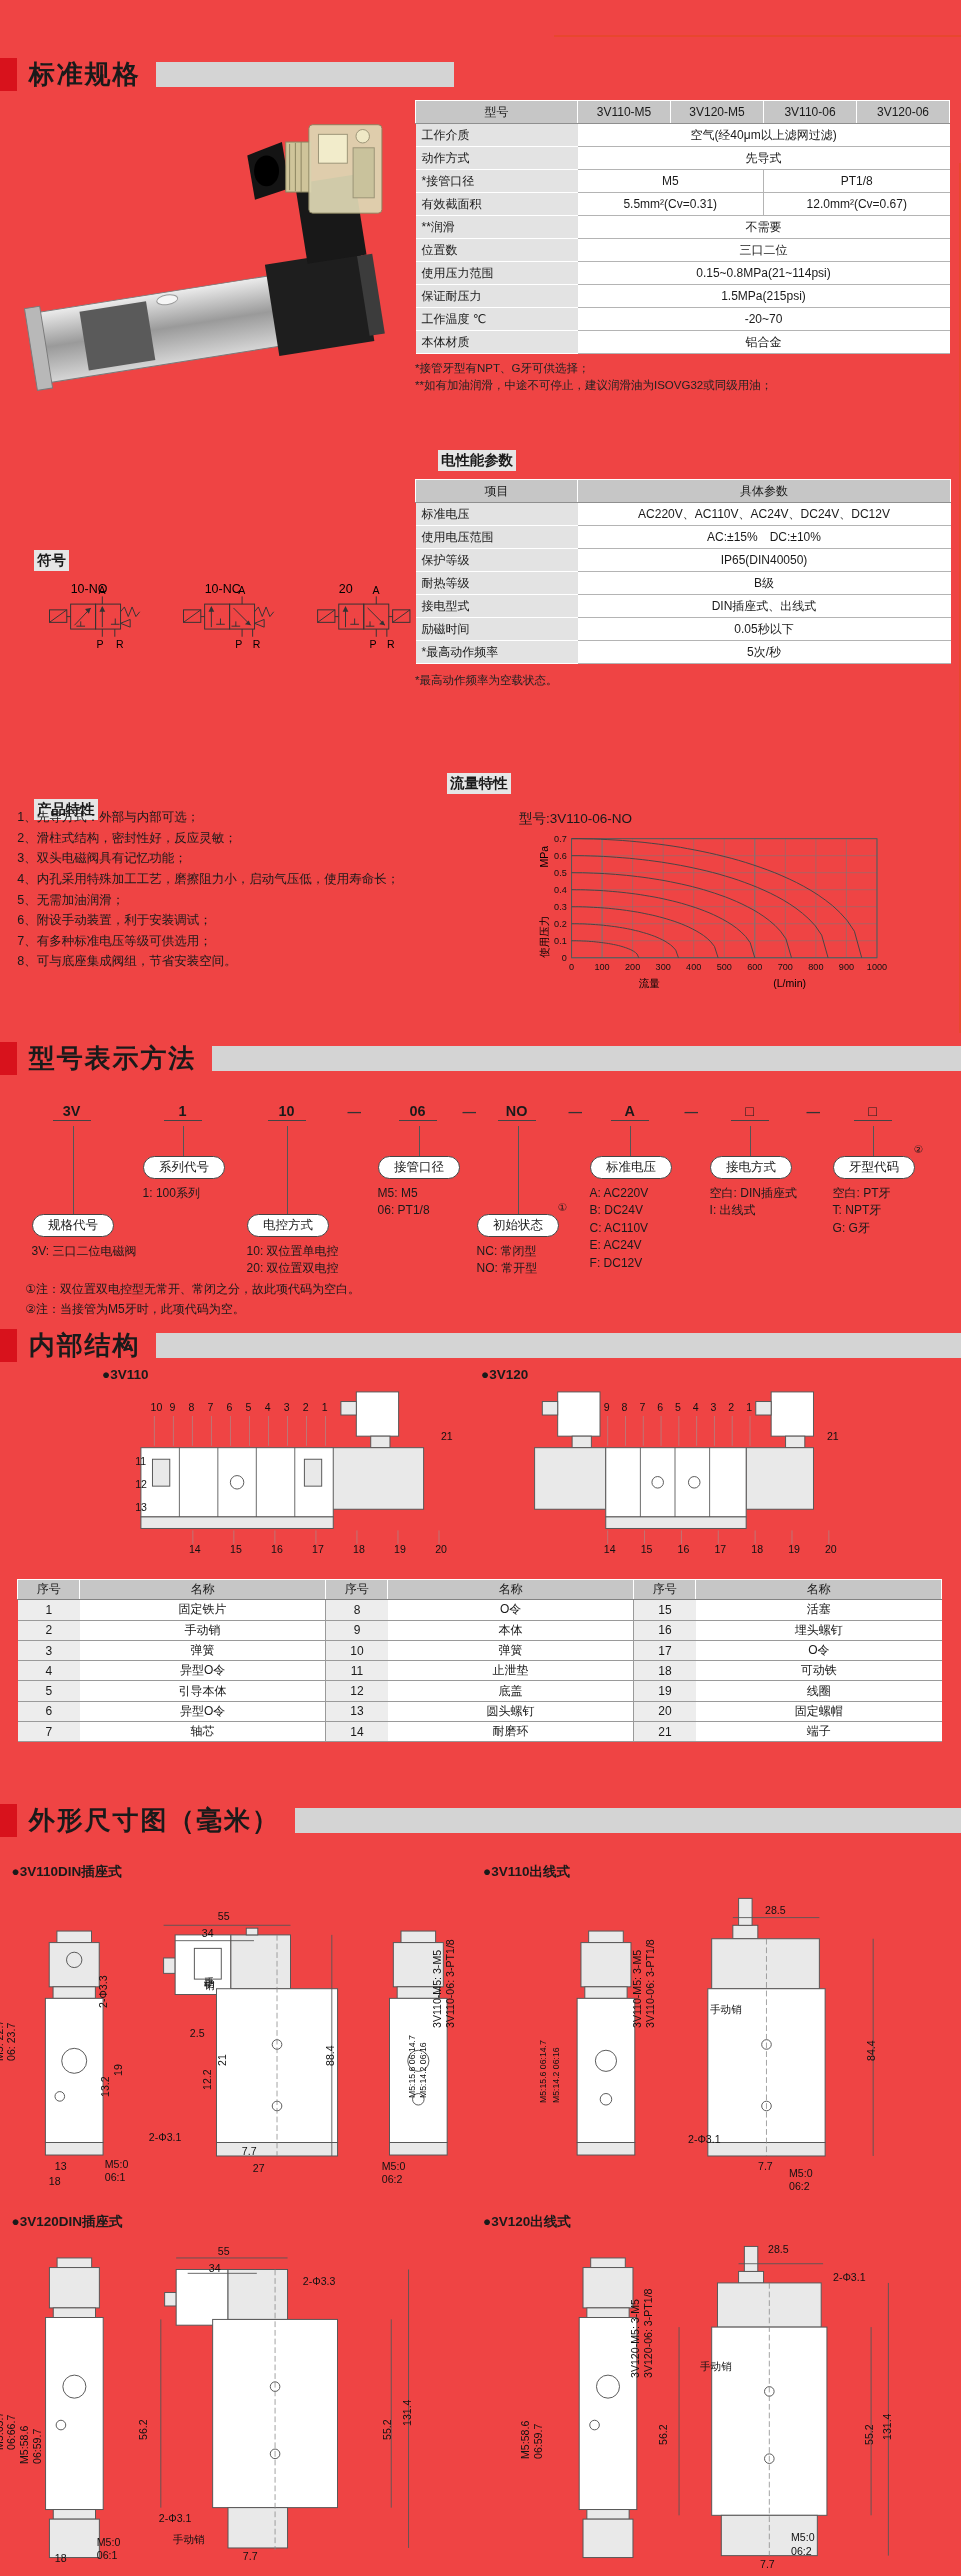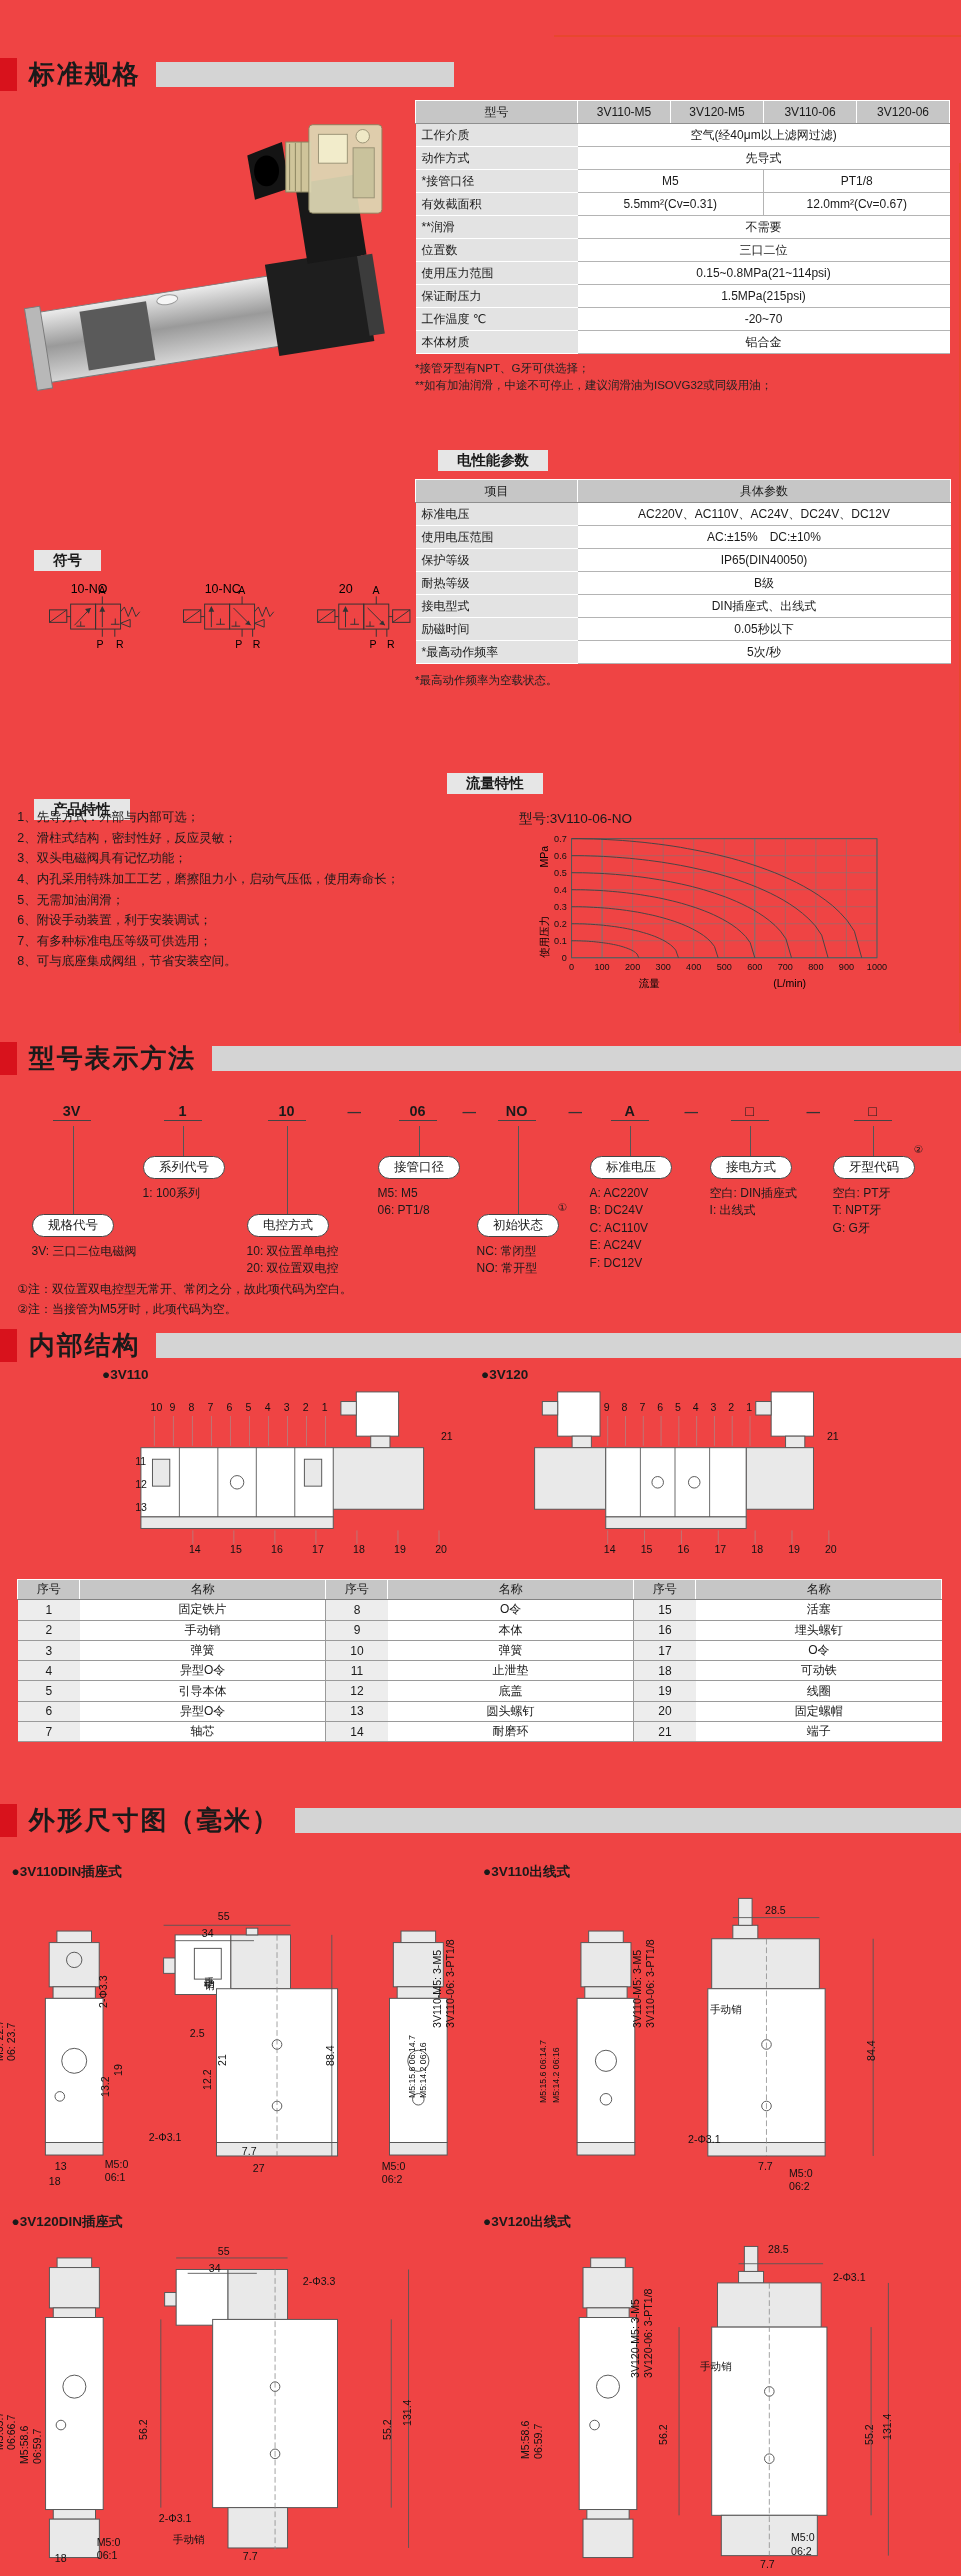--- a/index.html
+++ b/index.html
@@ -5,21 +5,21 @@
   html,body{margin:0;padding:0;background:#fff;}
   body{font-family:"Liberation Sans","DejaVu Sans",sans-serif;color:#1a1a1a;}
   .page{position:relative;width:962px;height:2576px;background:#ef4444;overflow:hidden;}
   .abs{position:absolute;}
   
   .sec-head{position:absolute;left:0;display:flex;align-items:center;width:962px;height:37px;}
   .redsq{width:17.3px;height:33px;background:#d8121c;margin-right:11.5px;flex:none;}
   .sec-title{font-size:26px;font-weight:bold;letter-spacing:1.9px;margin-right:15.4px;white-space:nowrap;}
   .graybar{height:25px;background:#d4d4d4;flex:1;}
   .graybar.short{flex:none;width:298px;}
-  .subhead{position:absolute;background:#e6e6e6;font-weight:bold;font-size:14.4px;padding:1px 19px;white-space:nowrap;}
+  .subhead{position:absolute;background:#e6e6e6;font-weight:bold;font-size:14.4px;padding:1px 3px;white-space:nowrap;}
   
   table{border-collapse:collapse;}
   .spec,.elec{width:535px;table-layout:fixed;}
   .spec td,.elec td{height:20px;font-size:12px;overflow:hidden;white-space:nowrap;}
   .hl,.hm,.hc{background:#c6c6c6;text-align:center;border:1.9px solid #fff;border-bottom:1.9px solid #8f8f8f;}
   .rl{background:#e3e3e3;border-bottom:1px solid #fff;padding-left:6px;}
   .rv{text-align:center;border-bottom:1px solid #b4b4b4;background:#fff;}
   .sep{border-left:1px solid #b4b4b4;}
   .footnote{font-size:11.5px;color:#222;line-height:1.5;}
   .parts{width:923px;table-layout:fixed;}
@@ -30,21 +30,21 @@
   .parts .gsep{border-left:1px solid #9a9a9a;}
   
   .feat{font-size:12.5px;line-height:1.5;margin-bottom:1.9px;padding-left:2em;text-indent:-2em;}
   
   .mc-code{position:absolute;width:38px;text-align:center;font-weight:bold;font-size:14.4px;border-bottom:1.9px solid #444;padding-bottom:1px;}
   .mc-dash{position:absolute;font-weight:bold;font-size:13.5px;color:#333;}
   .mc-vline{position:absolute;width:1px;background:#555;}
   .mc-bubble{position:absolute;width:77px;text-align:center;font-size:12.5px;font-weight:normal;border:1.4px solid #444;border-radius:11.5px;padding:1.9px 1.9px;background:#fff;}
   .mc-sup{position:absolute;font-size:10.6px;}
   .mc-desc{position:absolute;width:127px;font-size:12px;line-height:1.45;}
-  .mc-note{position:absolute;font-size:12px;}
+  .mc-note{position:absolute;font-size:12px;margin-left:8px;}
   
   .dwg-label{position:absolute;font-size:13.5px;font-weight:bold;white-space:nowrap;}
   .dwg{position:absolute;}
   .dim{position:absolute;font-size:10.6px;white-space:nowrap;color:#111;}
   .dim.v{transform:rotate(-90deg);transform-origin:0 100%;}
   .dim.vs{transform:rotate(-90deg);transform-origin:0 100%;font-size:8.7px;}
   .dim.vc{writing-mode:vertical-rl;letter-spacing:1.9px;}
   .redline-h{position:absolute;left:554px;top:35px;width:408px;height:1.9px;background:#e8472e;}
   .redline-v{position:absolute;left:959px;top:163px;width:1.9px;height:870px;background:#e8472e;}
   svg text{font-family:"Liberation Sans","DejaVu Sans",sans-serif;}

